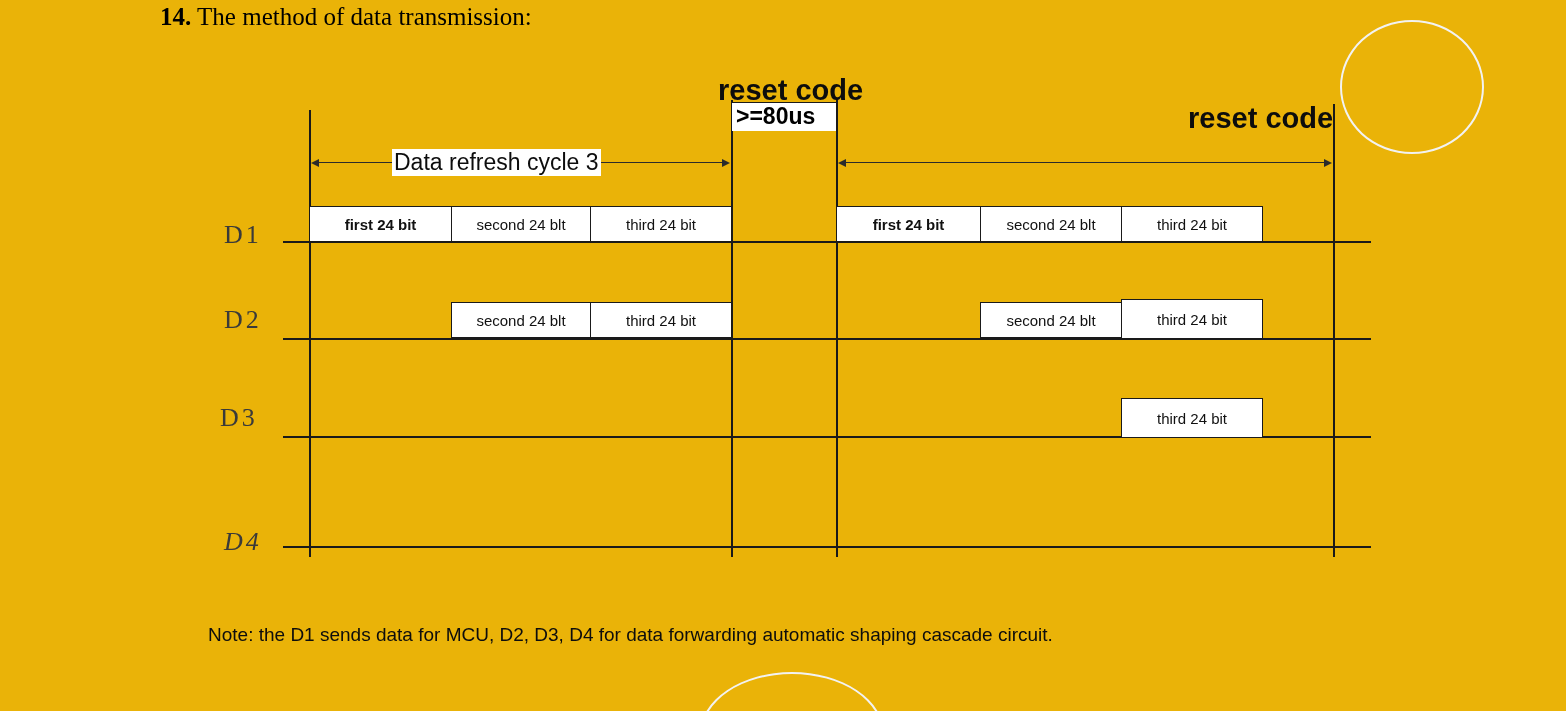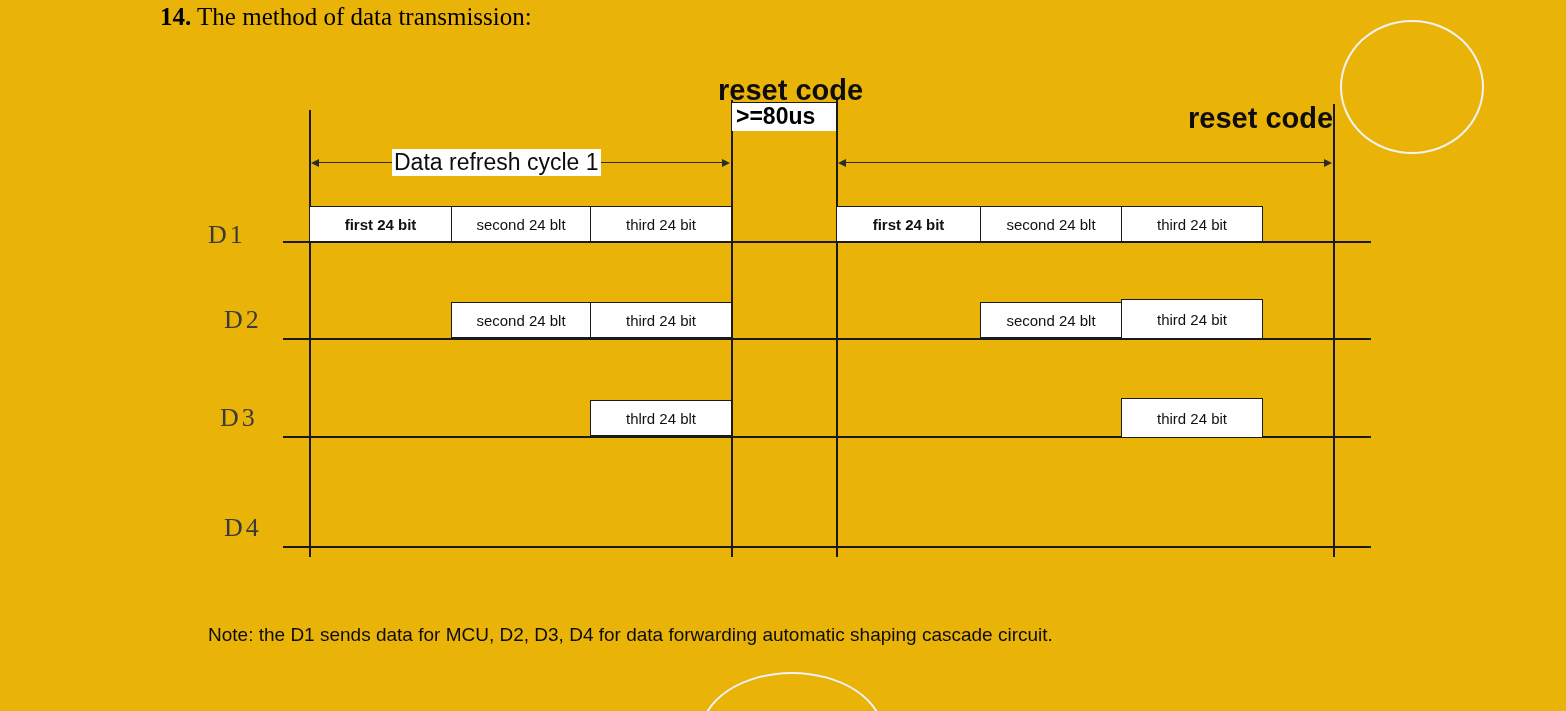--- a/index.html
+++ b/index.html
@@ -173,27 +173,27 @@
     <div class="vline" style="left:1333px; top:104px; height:453px;"></div>
 
     <div class="resetlabel" style="left:718px; top:74px;">reset code</div>
     <div class="resetbox" style="left:731px; top:102px; width:106px; height:29px;">&gt;=80us</div>
 
     <div class="resetlabel" style="left:1188px; top:102px;">reset code</div>
 
     <div class="thinline" style="left:313px; top:162px; width:415px;"></div>
     <div class="arrowL" style="left:311px; top:159px;"></div>
     <div class="arrowR" style="left:722px; top:159px;"></div>
-    <div class="cyclabel" style="left:392px; top:149px;">Data refresh cycle 1</div>
+    <div class="cyclabel" style="left:392px; top:149px;">Data refresh cycle 3</div>
 
     <div class="thinline" style="left:840px; top:162px; width:490px;"></div>
     <div class="arrowL" style="left:838px; top:159px;"></div>
     <div class="arrowR" style="left:1324px; top:159px;"></div>
 
-    <div class="dlabel" style="left:208px; top:220px;">D1</div>
+    <div class="dlabel" style="left:224px; top:220px;">D1</div>
     <div class="hline" style="left:283px; top:241px; width:1088px;"></div>
 
     <div class="pkt bold" style="left:309px; top:206px; width:143px; height:36px;">first 24 bit</div>
     <div class="pkt" style="left:451px; top:206px; width:140px; height:36px;">second 24 blt</div>
     <div class="pkt" style="left:590px; top:206px; width:142px; height:36px;">third 24 bit</div>
 
     <div class="pkt bold" style="left:836px; top:206px; width:145px; height:36px;">first 24 bit</div>
     <div class="pkt" style="left:980px; top:206px; width:142px; height:36px;">second 24 blt</div>
     <div class="pkt" style="left:1121px; top:206px; width:142px; height:36px;">third 24 bit</div>
 
@@ -202,24 +202,23 @@
 
     <div class="pkt" style="left:451px; top:302px; width:140px; height:36px;">second 24 blt</div>
     <div class="pkt" style="left:590px; top:302px; width:142px; height:36px;">third 24 bit</div>
 
     <div class="pkt" style="left:980px; top:302px; width:142px; height:36px;">second 24 blt</div>
     <div class="pkt" style="left:1121px; top:299px; width:142px; height:40px;">third 24 bit</div>
 
     <div class="dlabel" style="left:220px; top:403px;">D3</div>
     <div class="hline" style="left:283px; top:436px; width:1088px;"></div>
 
-    <div class="pkt" style="left:590px; top:400px; width:142px; height:36px;">thlrd 24 blt</div>
 
     <div class="pkt" style="left:1121px; top:398px; width:142px; height:40px;">third 24 bit</div>
 
-    <div class="dlabel" style="left:224px; top:513px;">D4</div>
+    <div class="dlabel" style="left:224px; top:527px;font-style:italic;">D4</div>
     <div class="hline" style="left:283px; top:546px; width:1088px;"></div>
 
   </div>
 
   <div id="note">Note: the D1 sends data for MCU, D2, D3, D4 for data forwarding automatic shaping cascade circuit.</div>
 
 </div>
 
 </body></html>

